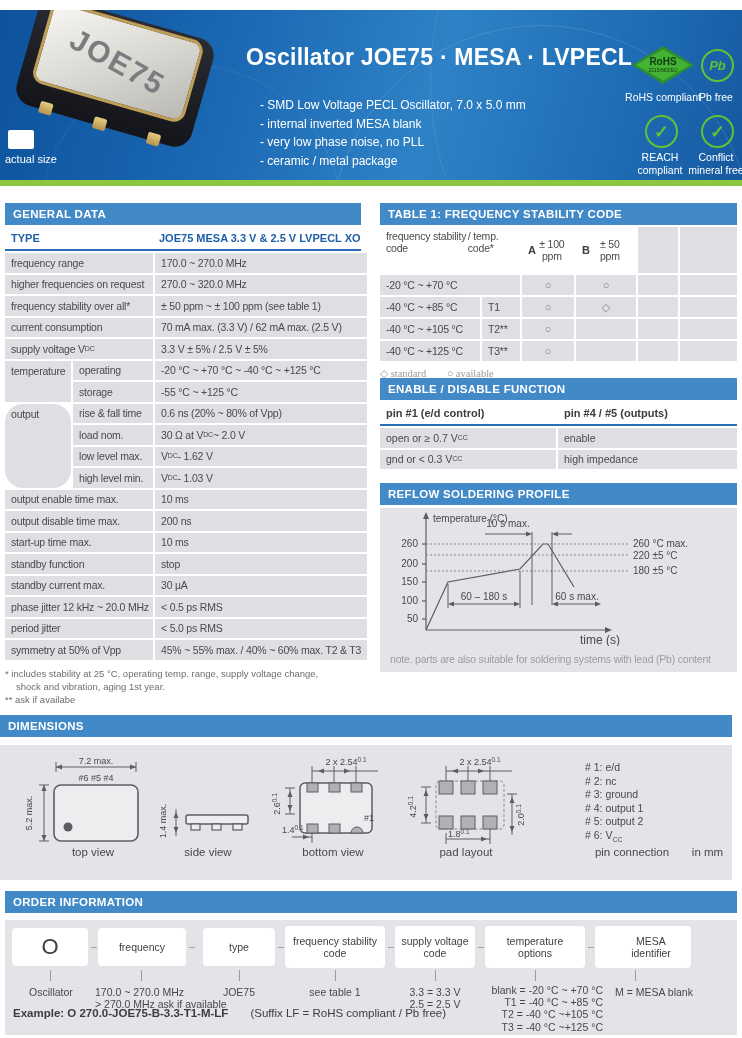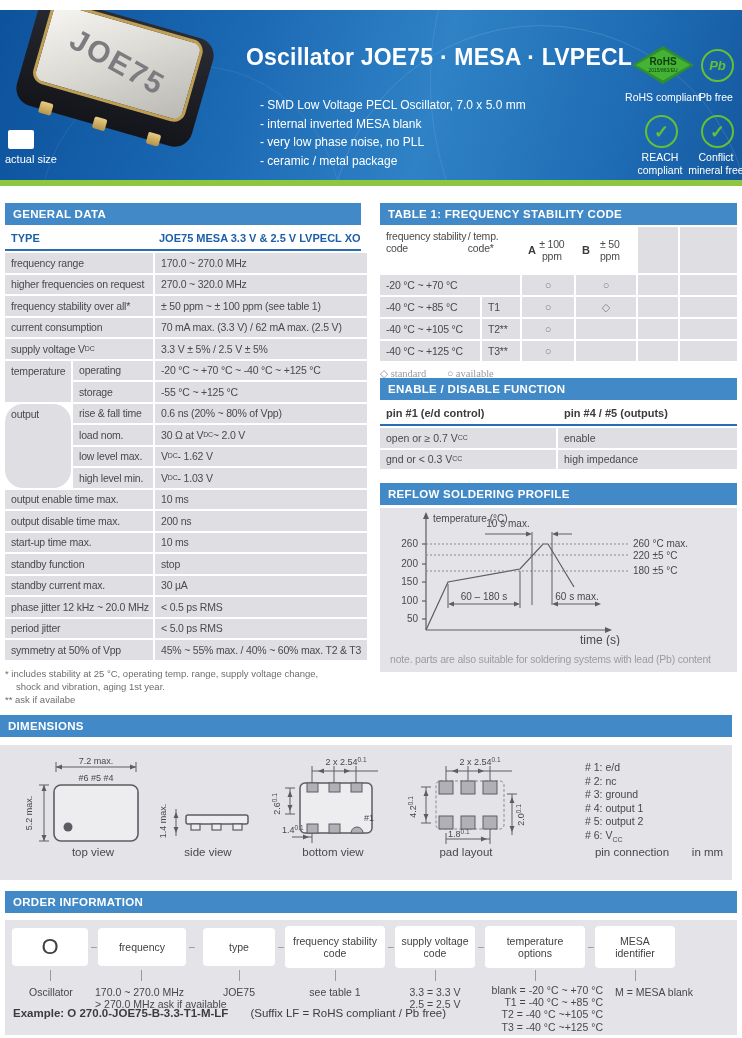--- a/index.html
+++ b/index.html
@@ -528,21 +528,21 @@
       <div class="obox" style="left:390px;top:6px;width:80px;height:42px;">
         <div>supply voltage</div>
         <div>code</div>
       </div>
       <div class="odash" style="left:473px;">–</div>
       <div class="obox" style="left:480px;top:6px;width:100px;height:42px;">
         <div>temperature</div>
         <div>options</div>
       </div>
       <div class="odash" style="left:583px;">–</div>
-      <div class="obox" style="left:590px;top:6px;width:80px;height:42px;">
+      <div class="obox" style="left:590px;top:6px;width:80px;height:42px;padding-left:16px;">
         <div>MESA</div>
         <div>identifier</div>
       </div>
 
       <div class="otick" style="left:45px;"></div>
       <div class="otick" style="left:136px;"></div>
       <div class="otick" style="left:234px;"></div>
       <div class="otick" style="left:330px;"></div>
       <div class="otick" style="left:430px;"></div>
       <div class="otick" style="left:530px;"></div>

